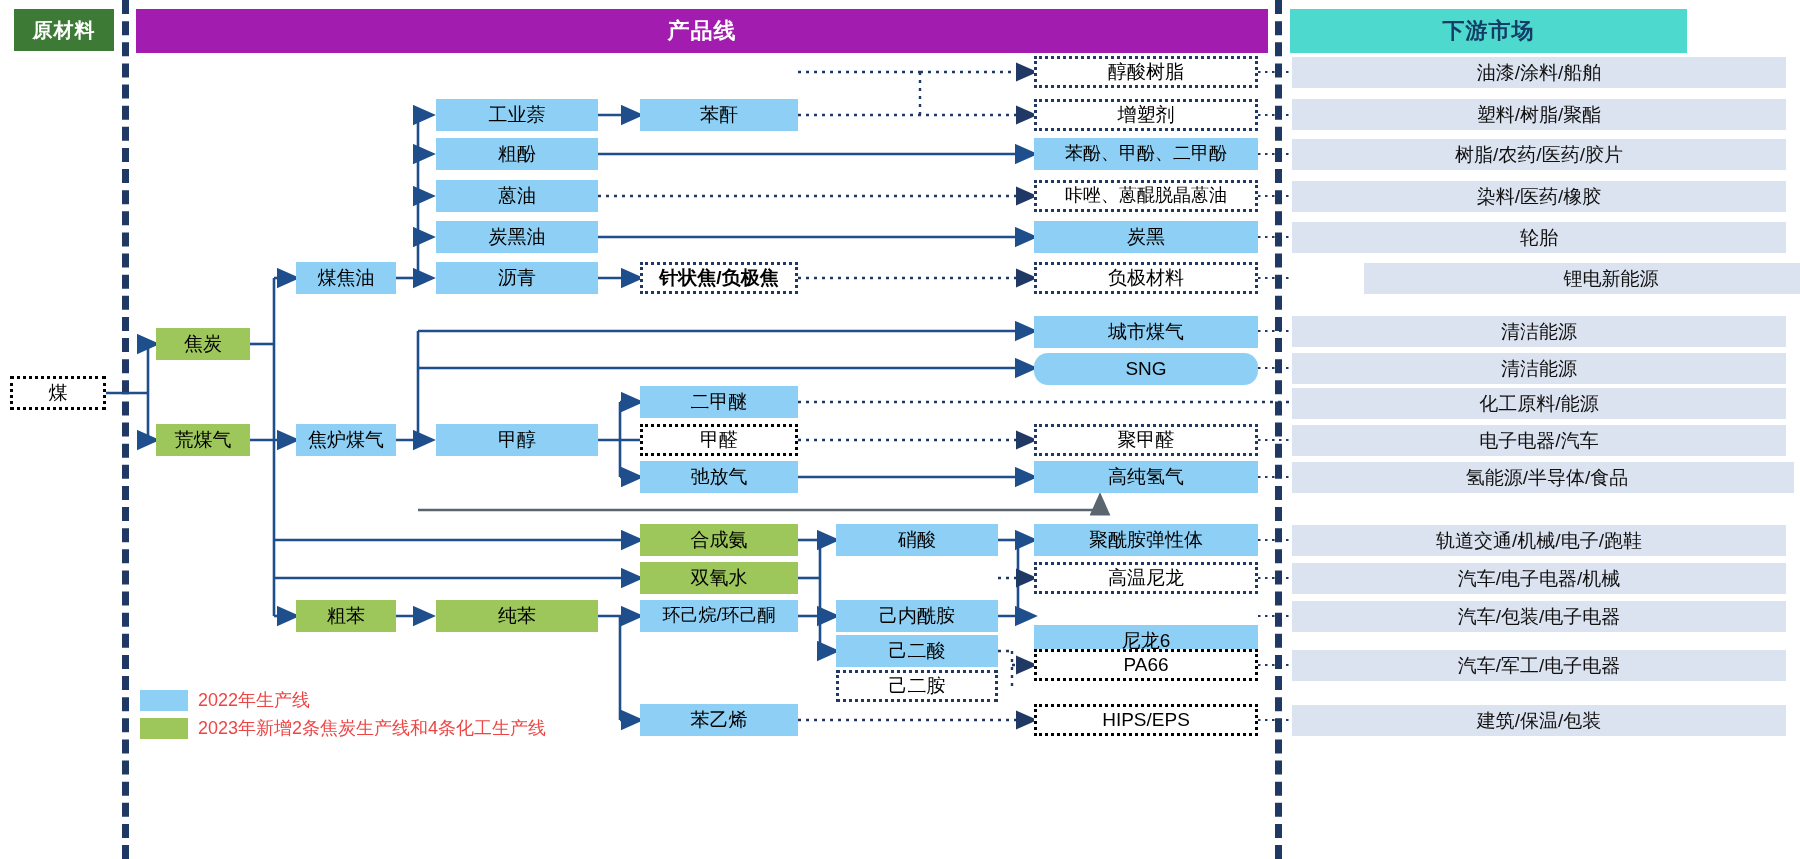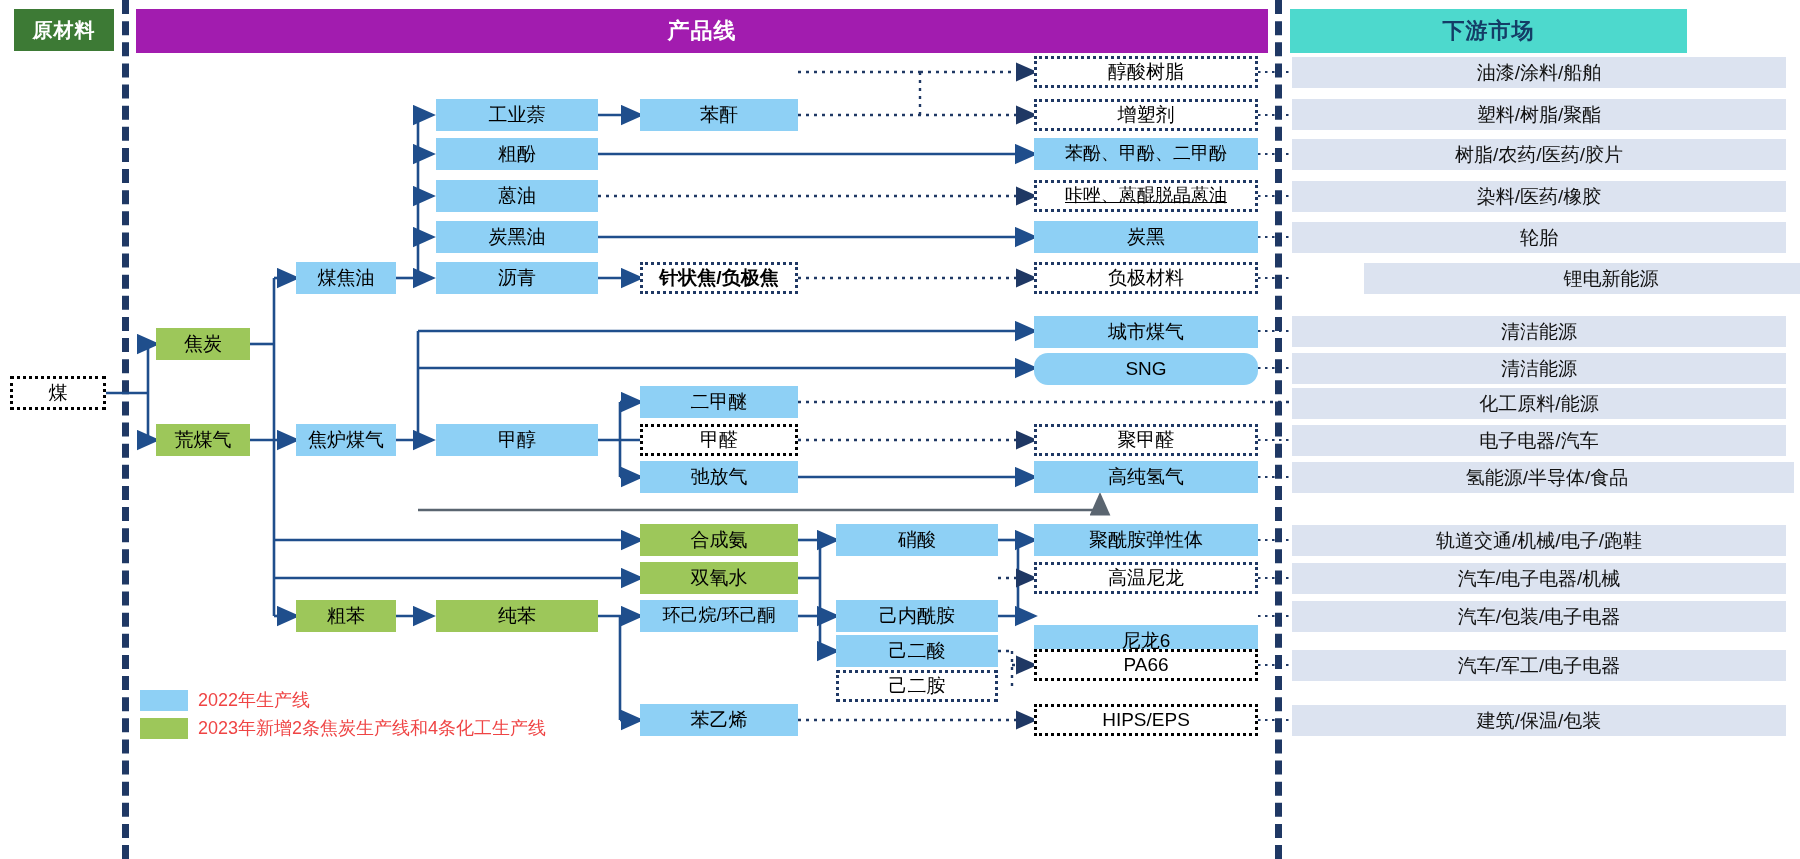--- a/index.html
+++ b/index.html
@@ -202,21 +202,21 @@
   <div class="node blue" style="left:640px;top:704px;width:158px;height:32px;">苯乙烯</div>
 
   <div class="node blue" style="left:836px;top:524px;width:162px;height:32px;">硝酸</div>
   <div class="node blue" style="left:836px;top:600px;width:162px;height:32px;">己内酰胺</div>
   <div class="node blue" style="left:836px;top:635px;width:162px;height:32px;">己二酸</div>
   <div class="node dotted" style="left:836px;top:670px;width:162px;height:32px;">己二胺</div>
 
   <div class="node dotted" style="left:1034px;top:56px;width:224px;height:32px;">醇酸树脂</div>
   <div class="node dotted" style="left:1034px;top:99px;width:224px;height:32px;">增塑剂</div>
   <div class="node blue" style="left:1034px;top:138px;width:224px;height:32px;font-size:18px;">苯酚、甲酚、二甲酚</div>
-  <div class="node dotted" style="left:1034px;top:180px;width:224px;height:32px;font-size:18px;text-decoration:underline;">咔唑、蒽醌脱晶蒽油</div>
+  <div class="node dotted" style="left:1034px;top:180px;width:224px;height:32px;font-size:18px;">咔唑、蒽醌脱晶蒽油</div>
   <div class="node blue" style="left:1034px;top:221px;width:224px;height:32px;">炭黑</div>
   <div class="node dotted" style="left:1034px;top:262px;width:224px;height:32px;">负极材料</div>
   <div class="node blue" style="left:1034px;top:316px;width:224px;height:32px;">城市煤气</div>
   <div class="node blue" style="left:1034px;top:353px;width:224px;height:32px;border-radius:14px;">SNG</div>
   <div class="node dotted" style="left:1034px;top:424px;width:224px;height:32px;">聚甲醛</div>
   <div class="node blue" style="left:1034px;top:461px;width:224px;height:32px;">高纯氢气</div>
   <div class="node blue" style="left:1034px;top:524px;width:224px;height:32px;">聚酰胺弹性体</div>
   <div class="node dotted" style="left:1034px;top:562px;width:224px;height:32px;">高温尼龙</div>
   <div class="node blue" style="left:1034px;top:600px;width:224px;height:32px;margin-top:25px;">尼龙6</div>
   <div class="node dotted-blk" style="left:1034px;top:649px;width:224px;height:32px;">PA66</div>

